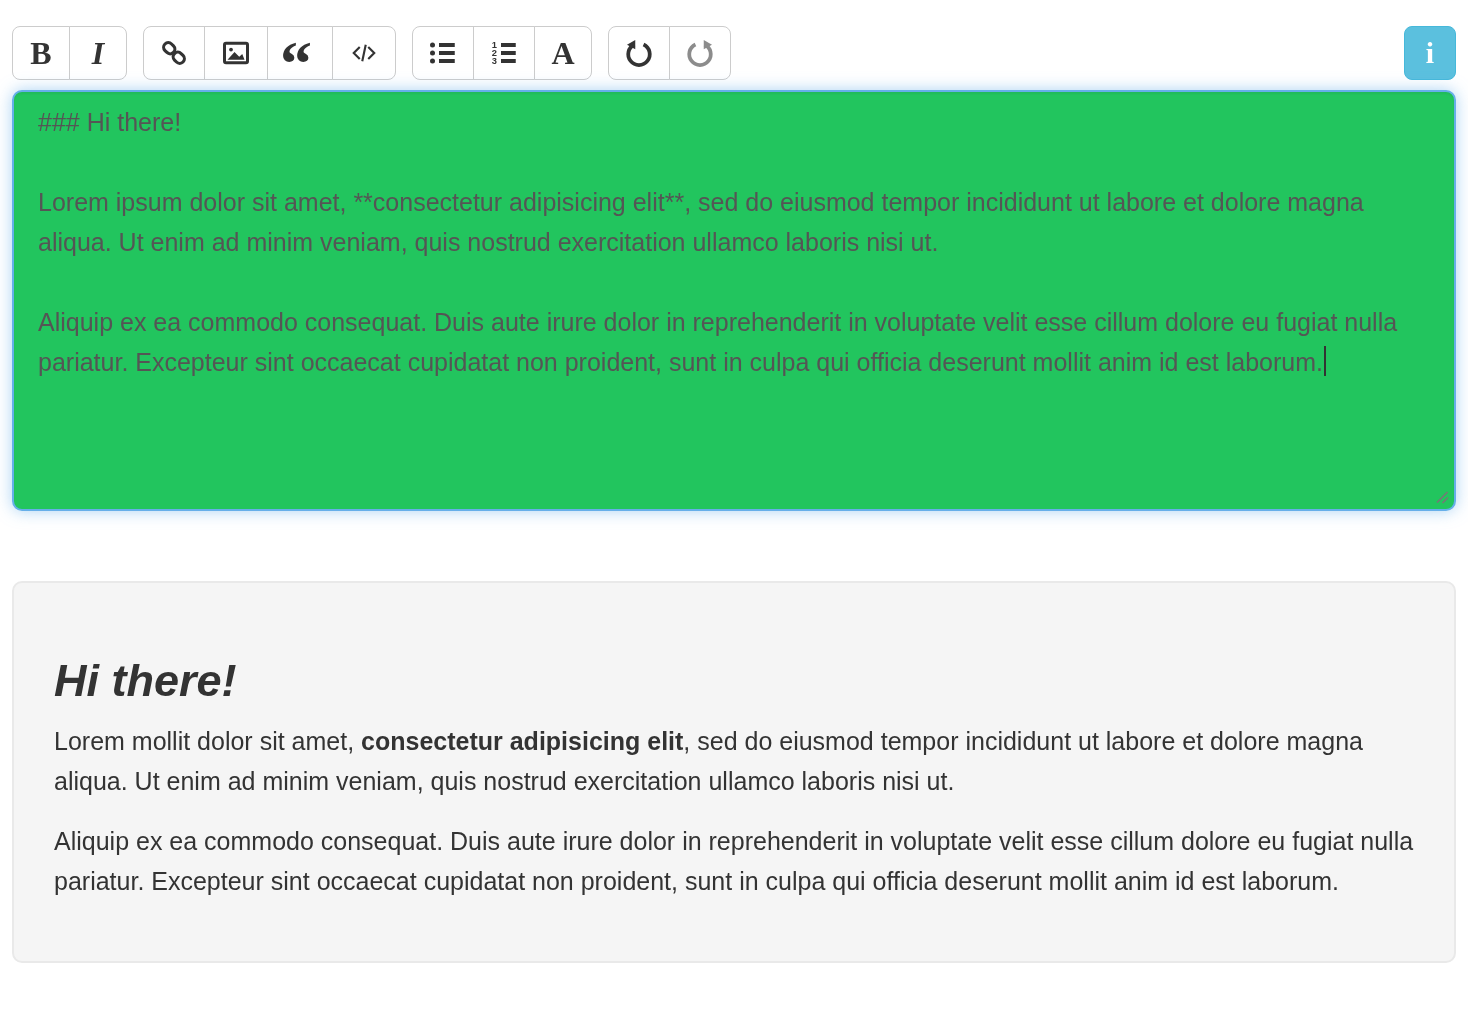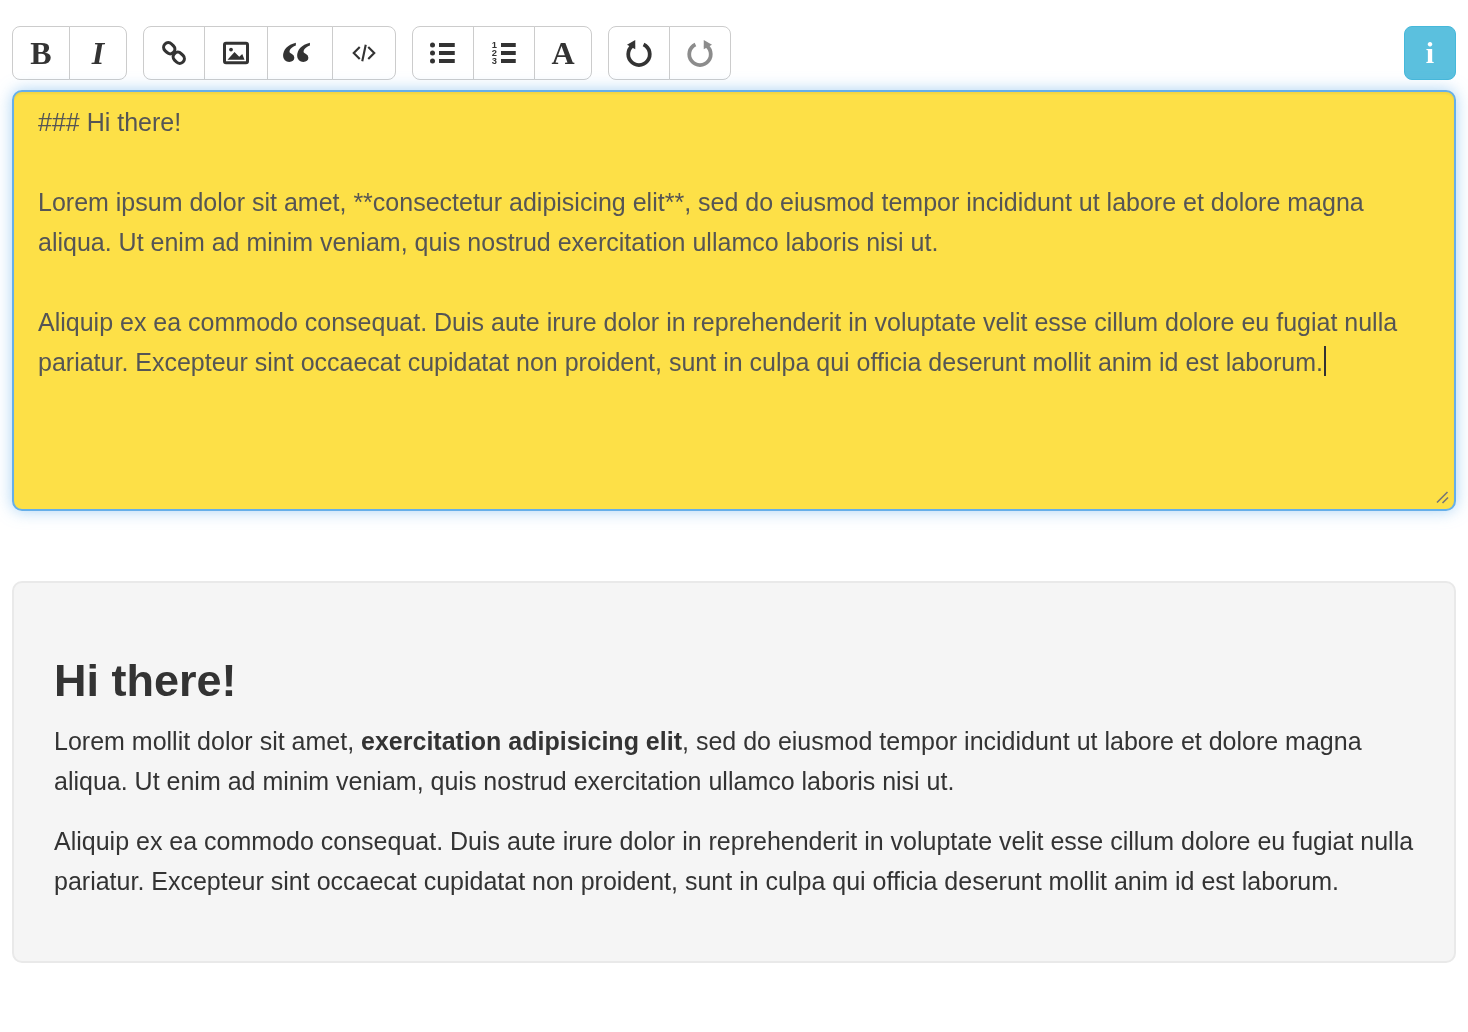--- a/index.html
+++ b/index.html
@@ -31,40 +31,40 @@
     margin-left: auto; width: 52px; height: 54px;
     background: #5bc0de; border: 1px solid #46b8da; border-radius: 8px;
     color: #fff; display: flex; align-items: center; justify-content: center;
     cursor: pointer;
   }
   .info-glyph { font-family: "Liberation Serif", serif; font-weight: bold; font-size: 30px; line-height: 1; }
 
   
   .input-area {
     position: relative; height: 421px; width: 100%;
-    border: 2px solid #66afe9; border-radius: 10px; background: #fde047;
+    border: 2px solid #66afe9; border-radius: 10px; background: #22c55e;
     box-shadow: inset 0 2px 2px rgba(0,0,0,.05), 0 0 16px rgba(102,175,233,.55);
     padding: 10px 24px;
     font-size: 25px; line-height: 40px; color: #555;
     white-space: pre-wrap; overflow: hidden; cursor: text;
   }
   .caret {
     display: inline-block; width: 2px; height: 30px;
     background: #333; vertical-align: -5px; margin-left: 1px;
   }
   .resize-handle { position: absolute; right: 4px; bottom: 4px; }
 
   
   .preview {
     margin-top: 70px; background: #f5f5f5;
     border: 2px solid #e9e9e9; border-radius: 10px;
     padding: 38px 40px 40px 40px;
     color: #333; font-size: 25px; line-height: 40px;
   }
-  .preview h3 { font-size: 45px; font-weight: bold; margin: 40px 0 20px 0; color: #333; }
+  .preview h3 { font-size: 45px; font-weight: bold; margin: 40px 0 20px 0; color: #333; font-style: italic; }
   .preview p  { margin: 0 0 20px 0; }
 </style>
 </head>
 <body>
 
 <div class="container">
 
   <div class="toolbar">
 
     <div class="btn-group">
@@ -150,17 +150,17 @@
   <div class="input-area"><span>### Hi there!
 
 Lorem ipsum dolor sit amet, **consectetur adipisicing elit**, sed do eiusmod tempor incididunt ut labore et dolore magna aliqua. Ut enim ad minim veniam, quis nostrud exercitation ullamco laboris nisi ut.
 
 Aliquip ex ea commodo consequat. Duis aute irure dolor in reprehenderit in voluptate velit esse cillum dolore eu fugiat nulla pariatur. Excepteur sint occaecat cupidatat non proident, sunt in culpa qui officia deserunt mollit anim id est laborum.</span><span class="caret"></span><svg class="resize-handle" width="16" height="16" viewBox="0 0 16 16">
       <path d="M3 13.5 L13.5 3 M8.5 14 L14 8.5" stroke="#777" stroke-width="1.6" fill="none"></path>
     </svg></div>
 
   <div class="preview">
     <h3>Hi there!</h3>
-    <p><span>Lorem mollit dolor sit amet, </span><strong>exercitation adipisicing elit</strong><span>, sed do eiusmod tempor incididunt ut labore et dolore magna aliqua. Ut enim ad minim veniam, quis nostrud exercitation ullamco laboris nisi ut.</span></p>
+    <p><span>Lorem mollit dolor sit amet, </span><strong>consectetur adipisicing elit</strong><span>, sed do eiusmod tempor incididunt ut labore et dolore magna aliqua. Ut enim ad minim veniam, quis nostrud exercitation ullamco laboris nisi ut.</span></p>
     <p>Aliquip ex ea commodo consequat. Duis aute irure dolor in reprehenderit in voluptate velit esse cillum dolore eu fugiat nulla pariatur. Excepteur sint occaecat cupidatat non proident, sunt in culpa qui officia deserunt mollit anim id est laborum.</p>
   </div>
 
 </div>
 
 </body></html>

